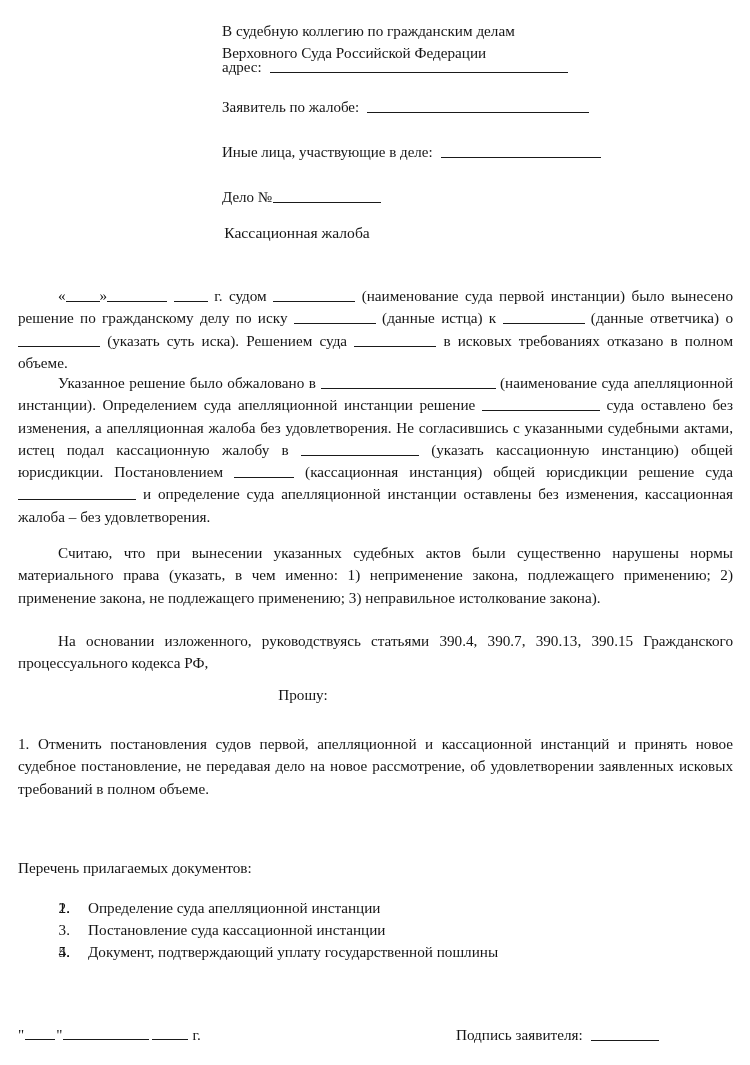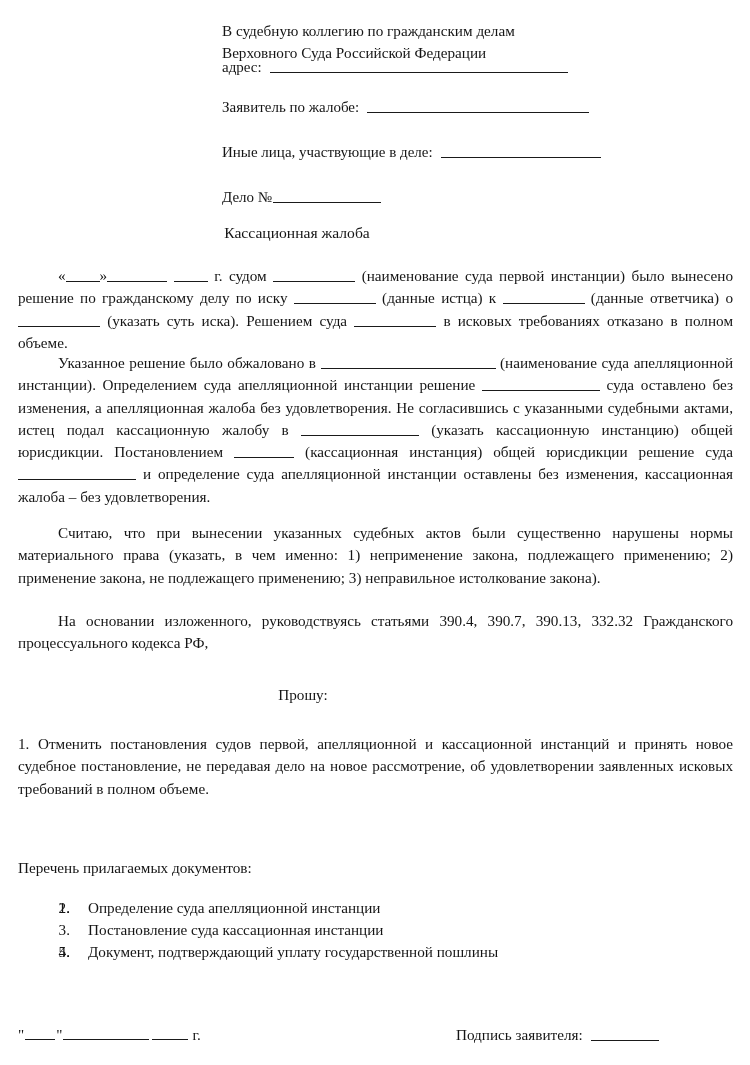--- a/index.html
+++ b/index.html
@@ -81,21 +81,21 @@
     font-size: 15.2px;
     line-height: 22.3px;
     text-align: justify;
     text-justify: inter-word;
   }
   .body-block p {
     margin: 0;
     text-indent: 40px;
     text-align: justify;
   }
-  .body-block p:last-child { text-align: justify; }
+  .body-block p:last-child { text-align: justify; margin-top: 20px; }
 
   #para-1 { top: 265px; }
   #para-2 { top: 352px; }
   #para-3 { top: 522px; }
   #para-4 { top: 610px; }
 
   
   .body-block p { text-align-last: left; }
 
   
@@ -221,40 +221,40 @@
 
   <div class="body-block" id="para-2">
     <p><span>Указанное решение было обжаловано в </span><span class="ib ib-xl"></span><span> (наименование суда апелляционной инстанции). Определением суда апелляционной инстанции решение </span><span class="ib ib-l"></span><span> суда оставлено без изменения, а апелляционная жалоба без удовлетворения. Не согласившись с указанными судебными актами, истец подал кассационную жалобу в </span><span class="ib ib-l"></span><span> (указать кассационную инстанцию) общей юрисдикции. Постановлением </span><span class="ib ib-s"></span><span> (кассационная инстанция) общей юрисдикции решение суда </span><span class="ib ib-l"></span><span> и определение суда апелляционной инстанции оставлены без изменения, кассационная жалоба – без удовлетворения.</span></p>
   </div>
 
   <div class="body-block" id="para-3">
     <p>Считаю, что при вынесении указанных судебных актов были существенно нарушены нормы материального права (указать, в чем именно: 1) неприменение закона, подлежащего применению; 2) применение закона, не подлежащего применению; 3) неправильное истолкование закона).</p>
   </div>
 
   <div class="body-block" id="para-4">
-    <p>На основании изложенного, руководствуясь статьями 390.4, 390.7, 390.13, 332.32 Гражданского процессуального кодекса РФ,</p>
+    <p>На основании изложенного, руководствуясь статьями 390.4, 390.7, 390.13, 390.15 Гражданского процессуального кодекса РФ,</p>
   </div>
 
   <div class="proshu">Прошу:</div>
 
   <div class="request-block">1. Отменить постановления судов первой, апелляционной и кассационной инстанций и принять новое судебное постановление, не передавая дело на новое рассмотрение, об удовлетворении заявленных исковых требований в полном объеме.</div>
 
   <div class="attach-title">Перечень прилагаемых документов:</div>
 
   <ol class="attach-list">
     <li>
       <span class="num">1.</span>
     </li>
     <li>
       <span class="num">2.</span>
       <span>Определение суда апелляционной инстанции</span>
     </li>
     <li>
       <span class="num">3.</span>
-      <span>Постановление суда кассационная инстанции</span>
+      <span>Постановление суда кассационной инстанции</span>
     </li>
     <li>
       <span class="num">4.</span>
     </li>
     <li>
       <span class="num">5.</span>
       <span>Документ, подтверждающий уплату государственной пошлины</span>
     </li>
   </ol>
 

